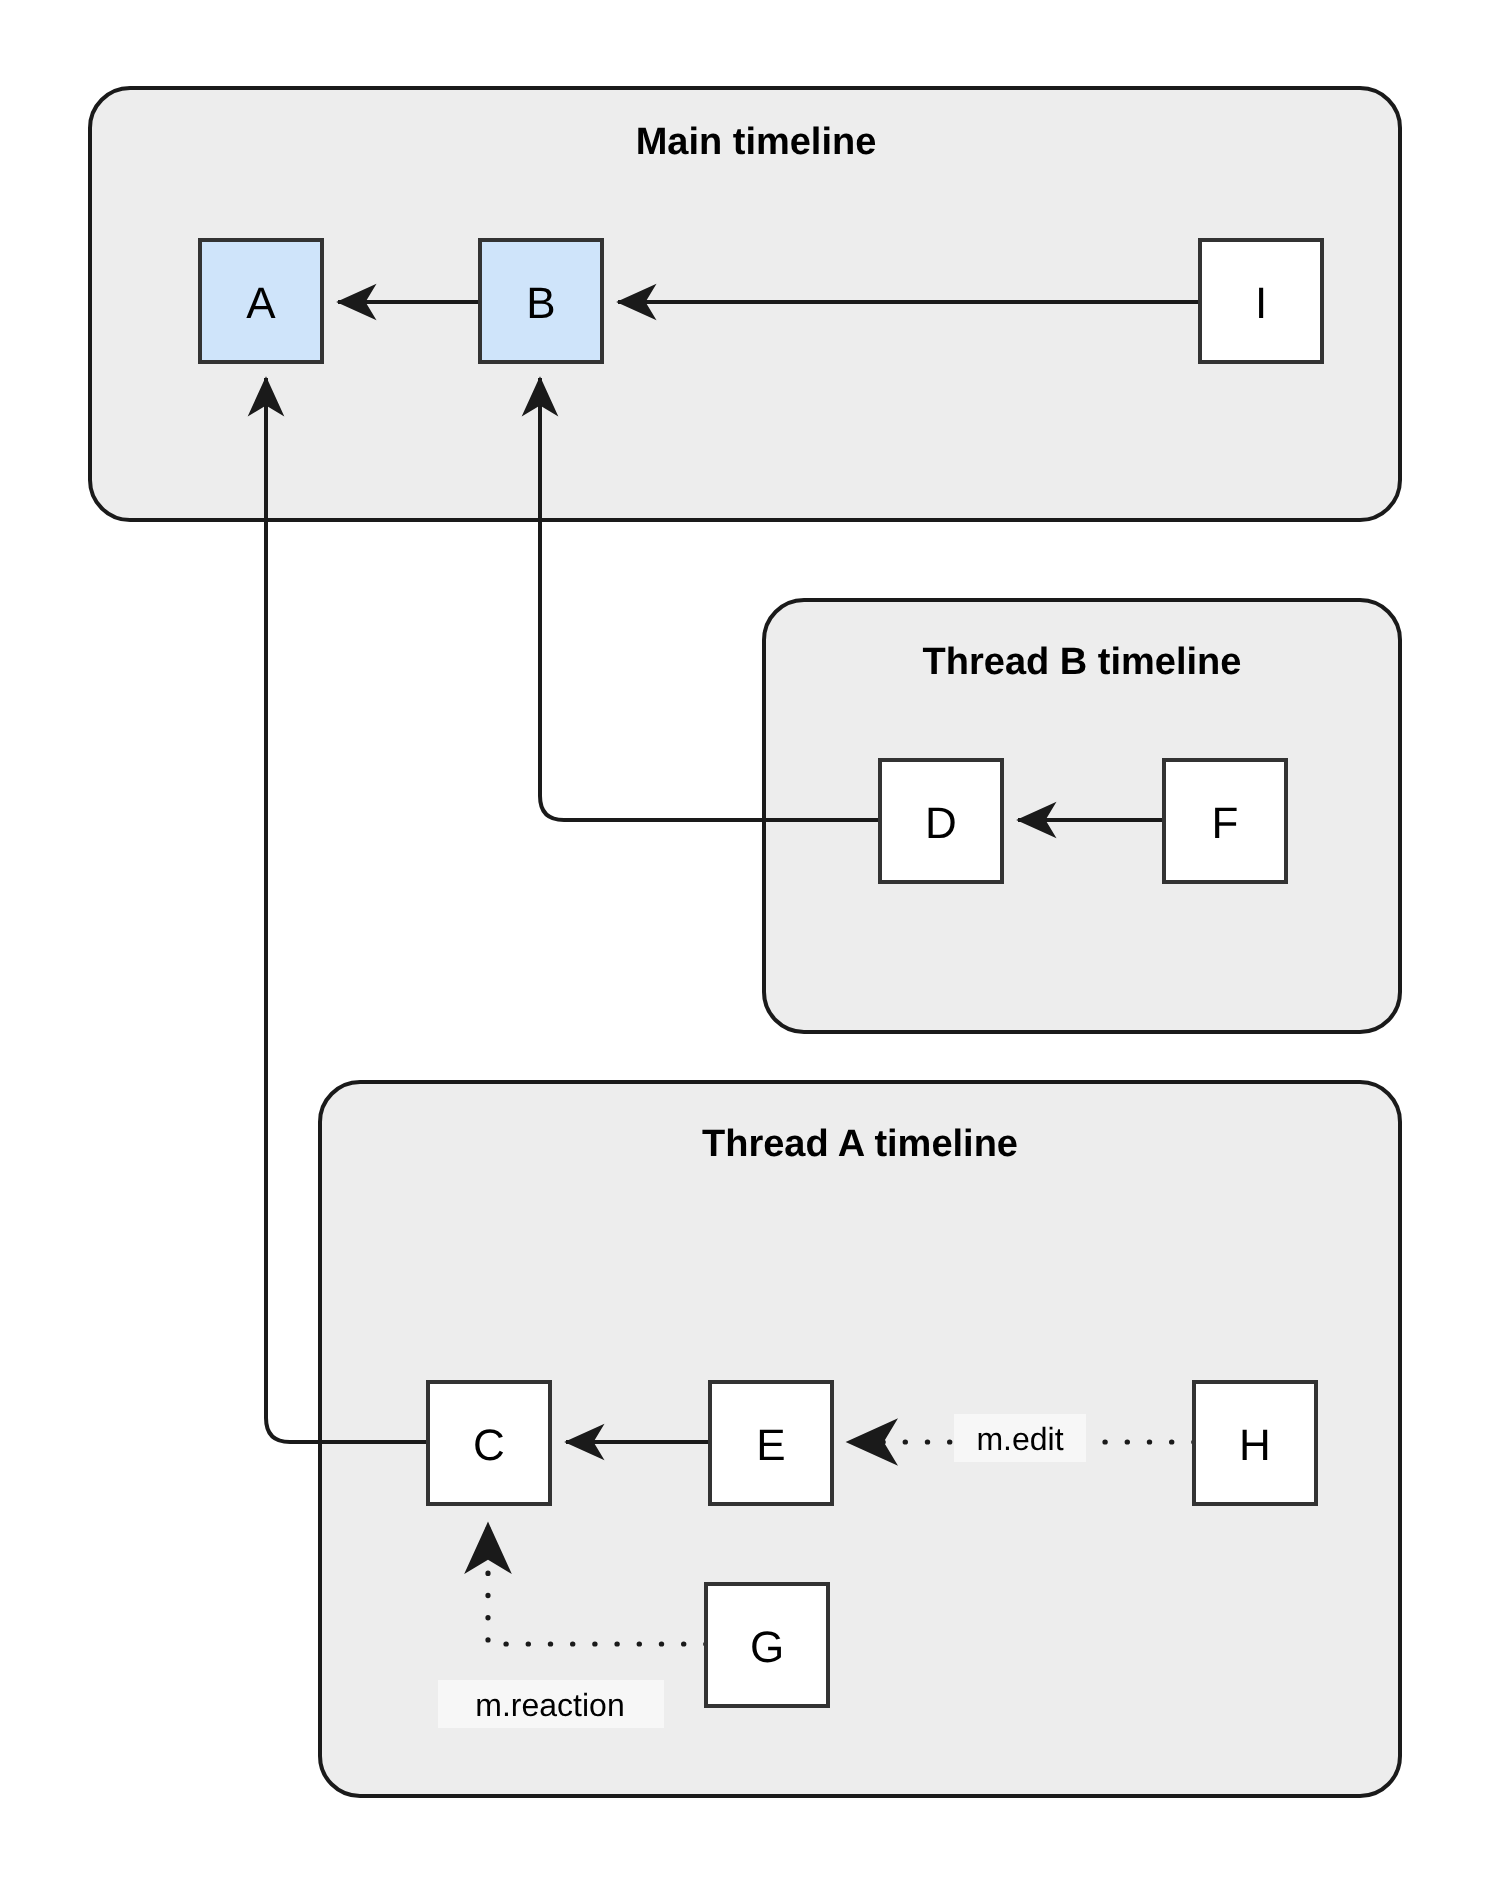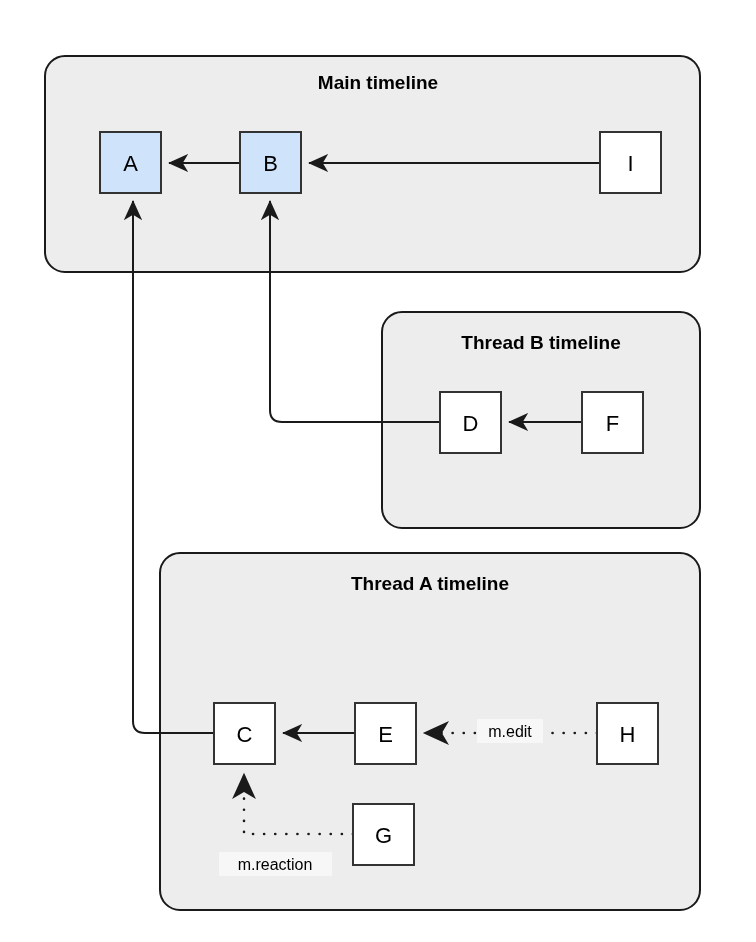--- a/index.html
+++ b/index.html
@@ -10,21 +10,21 @@
   body {
     width: 756px;
     height: 942px;
     font-family: "Liberation Sans", sans-serif;
     position: relative;
     overflow: hidden;
   }
   #canvas {
     position: absolute;
     left: 0;
-    top: 12px;
+    top: 0;
     width: 756px;
     height: 740px;
   }
   .diagram-svg {
     display: block;
   }
   .group-title {
     font-family: "Liberation Sans", sans-serif;
     font-size: 19px;
     font-weight: bold;

